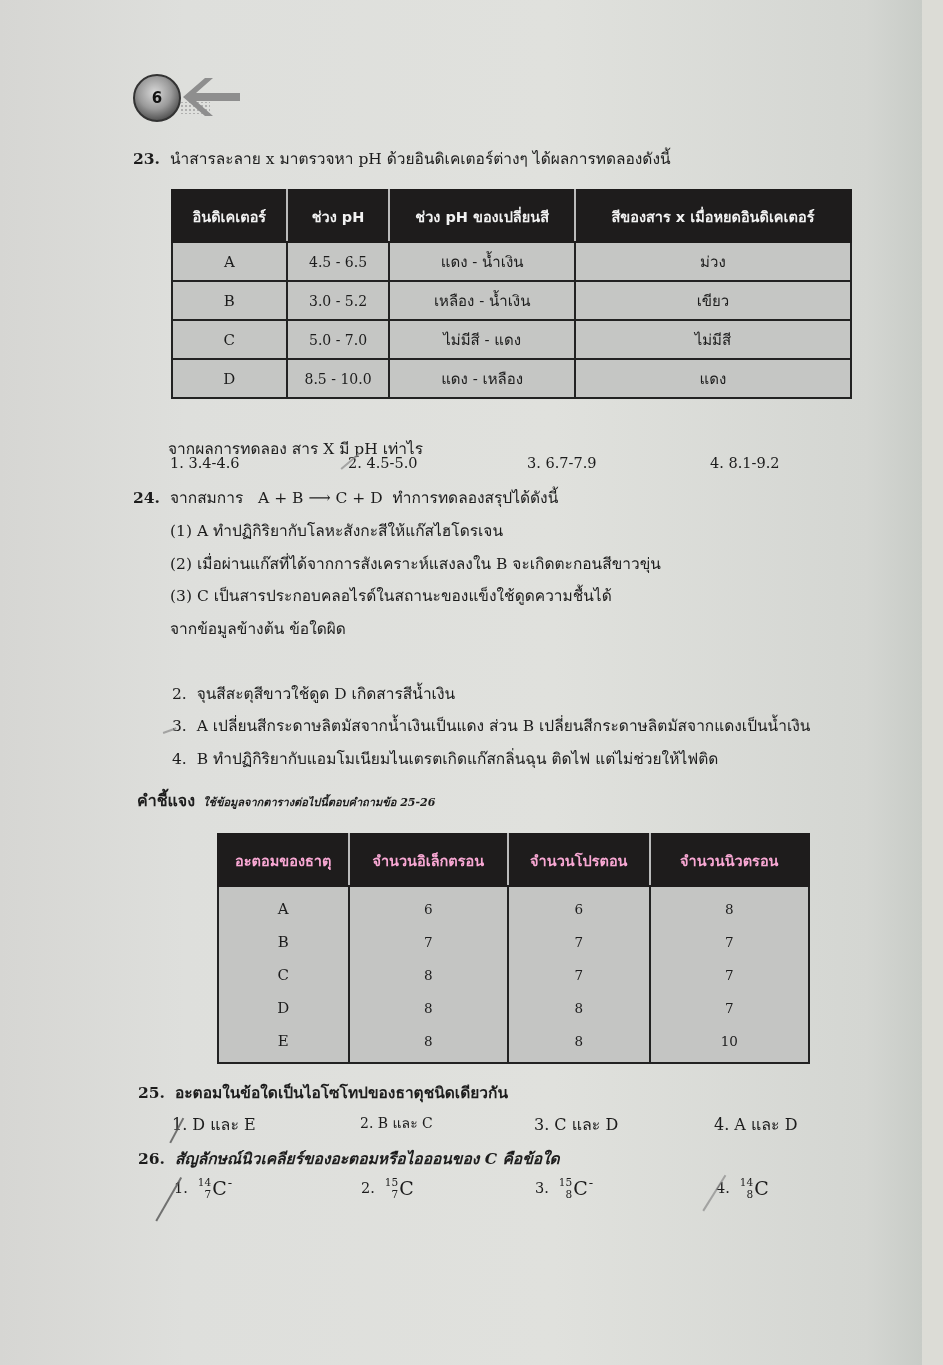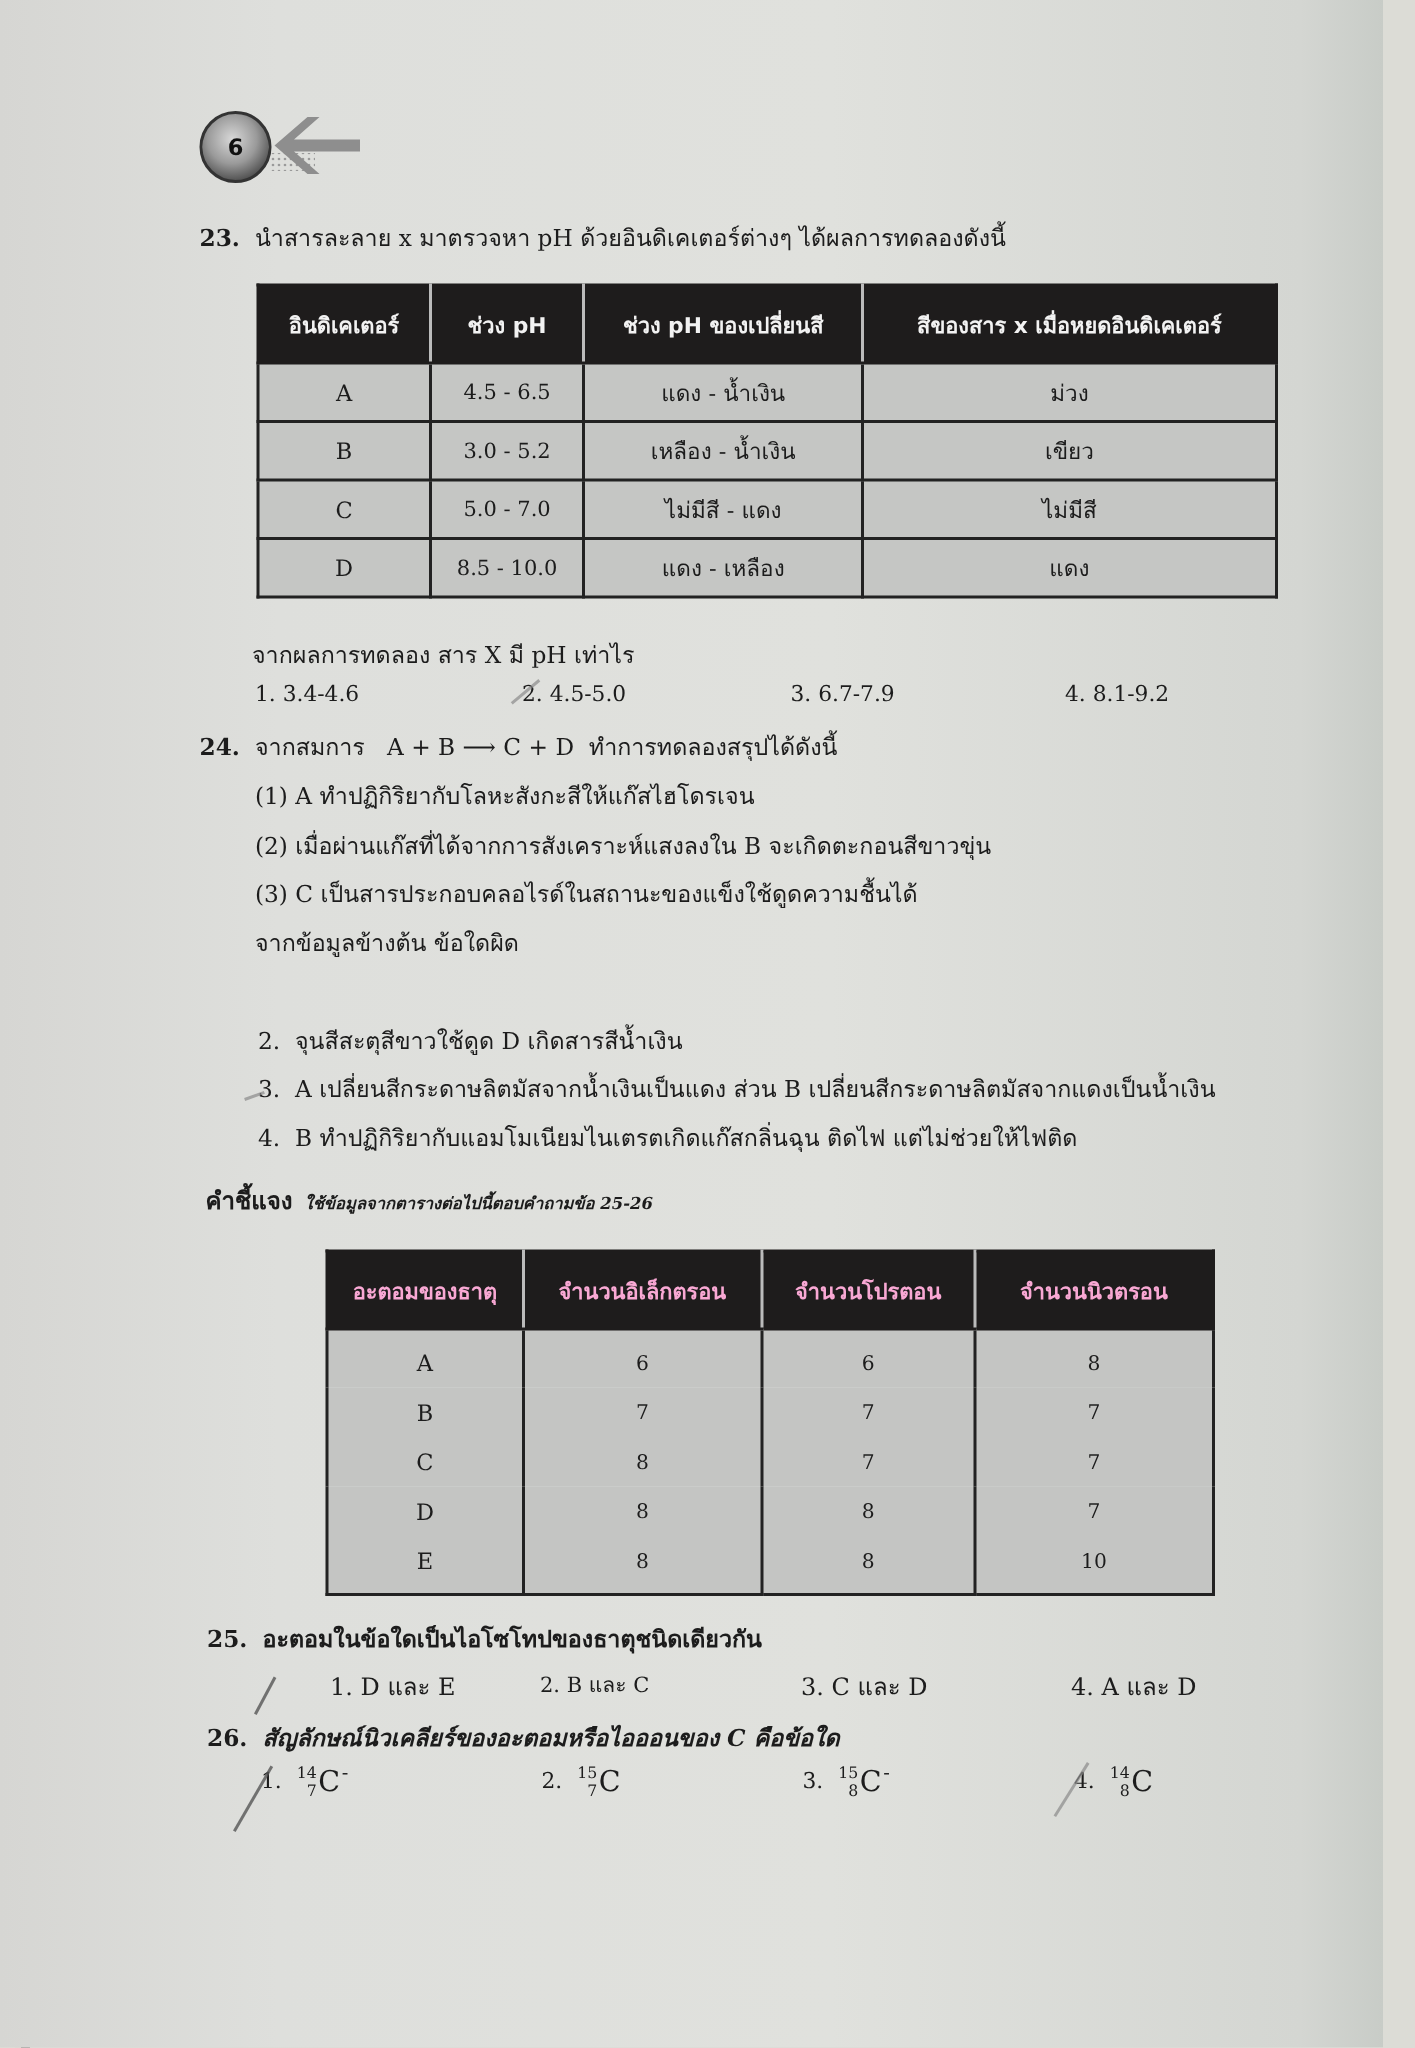--- a/index.html
+++ b/index.html
@@ -143,21 +143,21 @@
       </tr>
       <tr>
         <td>D</td>
         <td class="ph">8.5 - 10.0</td>
         <td>แดง - เหลือง</td>
         <td>แดง</td>
       </tr>
     </tbody>
   </table>
 
-  <div class="abs q-text" style="left:168px; top:424px;">จากผลการทดลอง สาร X มี pH เท่าไร</div>
+  <div class="abs q-text" style="left:168px; top:436px;">จากผลการทดลอง สาร X มี pH เท่าไร</div>
   <div class="choices" style="left:0; top:0;">
     <div class="choice" style="left:170px; top:455px;">1.  3.4-4.6</div>
     <div class="choice" style="left:348px; top:455px;">2.  4.5-5.0</div>
     <div class="choice" style="left:527px; top:455px;">3.  6.7-7.9</div>
     <div class="choice" style="left:710px; top:455px;">4.  8.1-9.2</div>
   </div>
   <div class="pencil light" style="left:341px; top:468px; width:24px; transform:rotate(-40deg);"></div>
 
   <div class="abs q-text" style="left:133px; top:485px;">
     <span class="q-num">24.</span><span>จากสมการ</span>
@@ -235,21 +235,21 @@
         <td class="num">8</td>
         <td class="num">10</td>
       </tr>
     </tbody>
   </table>
 
   <div class="abs q-text" style="left:138px; top:1080px;">
     <span class="q-num">25.</span><span style="font-weight:bold;">อะตอมในข้อใดเป็นไอโซโทปของธาตุชนิดเดียวกัน</span>
   </div>
   <div class="choices">
-    <div class="choice" style="left:172px; top:1112px; font-size:16px;margin-left:48px;">1.  D และ E</div>
+    <div class="choice" style="left:172px; top:1112px; font-size:16px;">1.  D และ E</div>
     <div class="choice" style="left:360px; top:1112px; font-size:14px;">2.  B และ C</div>
     <div class="choice" style="left:534px; top:1112px; font-size:16px;">3.  C และ D</div>
     <div class="choice" style="left:714px; top:1112px; font-size:16px;">4.  A และ D</div>
   </div>
   <div class="pencil" style="left:170px; top:1142px; width:28px; transform:rotate(-62deg);"></div>
 
   <div class="abs q-text" style="left:138px; top:1146px;">
     <span class="q-num">26.</span><span style="font-weight:bold;font-style:italic;">สัญลักษณ์นิวเคลียร์ของอะตอมหรือไอออนของ C คือข้อใด</span>
   </div>
 

